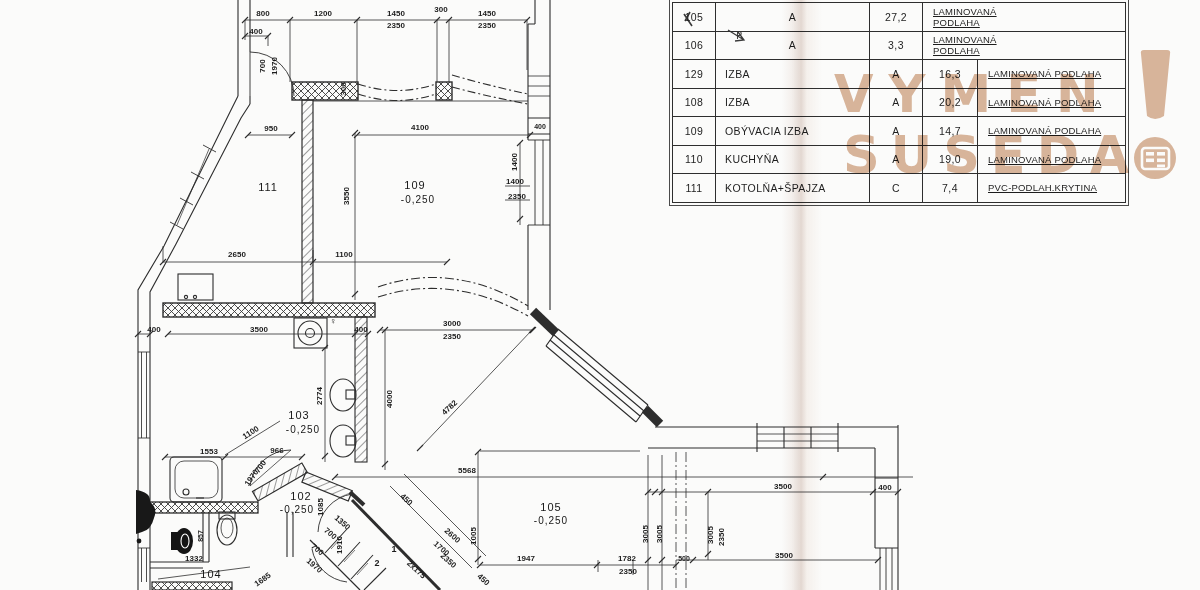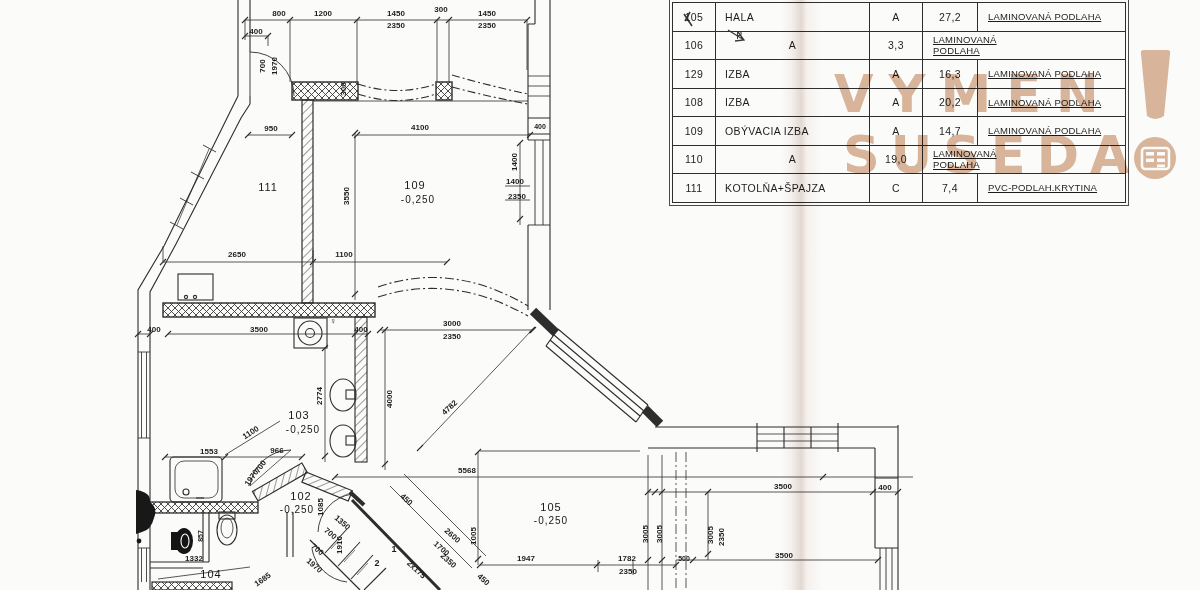--- a/index.html
+++ b/index.html
@@ -258,21 +258,21 @@
     </g>
     <g stroke="#3a3a3a" fill="none">
       <path d="M684,14 l8,12 m-2,-14 l-5,9" stroke-width="1.6"></path>
       <path d="M728,30 l16,10 m-6,-8 l6,8 l-9,1" stroke-width="1.3"></path>
     </g>
   </g>
 </svg>
 </div>
 
 <div id="labels">
-    <span class="lbl" style="left: 279px; top: 14px; transform: translate(-50%, -50%);">800</span>
+    <span class="lbl" style="left: 263px; top: 14px; transform: translate(-50%, -50%);">800</span>
     <span class="lbl" style="left: 323px; top: 14px; transform: translate(-50%, -50%);">1200</span>
     <span class="lbl" style="left: 396px; top: 14px; transform: translate(-50%, -50%);">1450</span>
     <span class="lbl" style="left: 396px; top: 26px; transform: translate(-50%, -50%);">2350</span>
     <span class="lbl" style="left: 441px; top: 10px; transform: translate(-50%, -50%);">300</span>
     <span class="lbl" style="left: 487px; top: 14px; transform: translate(-50%, -50%);">1450</span>
     <span class="lbl" style="left: 487px; top: 26px; transform: translate(-50%, -50%);">2350</span>
     <span class="lbl" style="left: 256px; top: 32px; transform: translate(-50%, -50%);">400</span>
     <span class="lbl" style="left: 263px; top: 66px; transform: translate(-50%, -50%) rotate(-90deg);">700</span>
     <span class="lbl" style="left: 275px; top: 66px; transform: translate(-50%, -50%) rotate(-90deg);">1970</span>
     <span class="lbl" style="left: 344px; top: 89px; transform: translate(-50%, -50%) rotate(-90deg);">300</span>
@@ -339,21 +339,20 @@
     <span class="lbl" style="left: 783px; top: 487px; transform: translate(-50%, -50%);">3500</span>
     <span class="lbl" style="left: 885px; top: 488px; transform: translate(-50%, -50%);">400</span>
     <span class="lbl" style="left: 784px; top: 556px; transform: translate(-50%, -50%);">3500</span>
     <span class="lbl pencil" style="left: 739px; top: 36px; font-size: 10px; transform: translate(-50%, -50%);">P</span>
   </div>
 
 <div class="legend">
   <div>
       <div class="trow">
         <div class="tcell c-no">105</div>
-        <div class="tcell c-name">HALA</div>
         <div class="tcell c-cat">A</div>
         <div class="tcell c-area">27,2</div>
         <div class="tcell c-floor">LAMINOVANÁ PODLAHA</div>
       </div>
       <div class="trow">
         <div class="tcell c-no">106</div>
         <div class="tcell c-cat">A</div>
         <div class="tcell c-area">3,3</div>
         <div class="tcell c-floor">LAMINOVANÁ PODLAHA</div>
       </div>
@@ -373,20 +372,21 @@
       </div>
       <div class="trow">
         <div class="tcell c-no">109</div>
         <div class="tcell c-name">OBÝVACIA IZBA</div>
         <div class="tcell c-cat">A</div>
         <div class="tcell c-area">14,7</div>
         <div class="tcell c-floor">LAMINOVANÁ PODLAHA</div>
       </div>
       <div class="trow">
         <div class="tcell c-no">110</div>
+        <div class="tcell c-name">KUCHYŇA</div>
         <div class="tcell c-cat">A</div>
         <div class="tcell c-area">19,0</div>
         <div class="tcell c-floor">LAMINOVANÁ PODLAHA</div>
       </div>
       <div class="trow">
         <div class="tcell c-no">111</div>
         <div class="tcell c-name">KOTOLŇA+ŠPAJZA</div>
         <div class="tcell c-cat">C</div>
         <div class="tcell c-area">7,4</div>
         <div class="tcell c-floor">PVC-PODLAH.KRYTINA</div>

